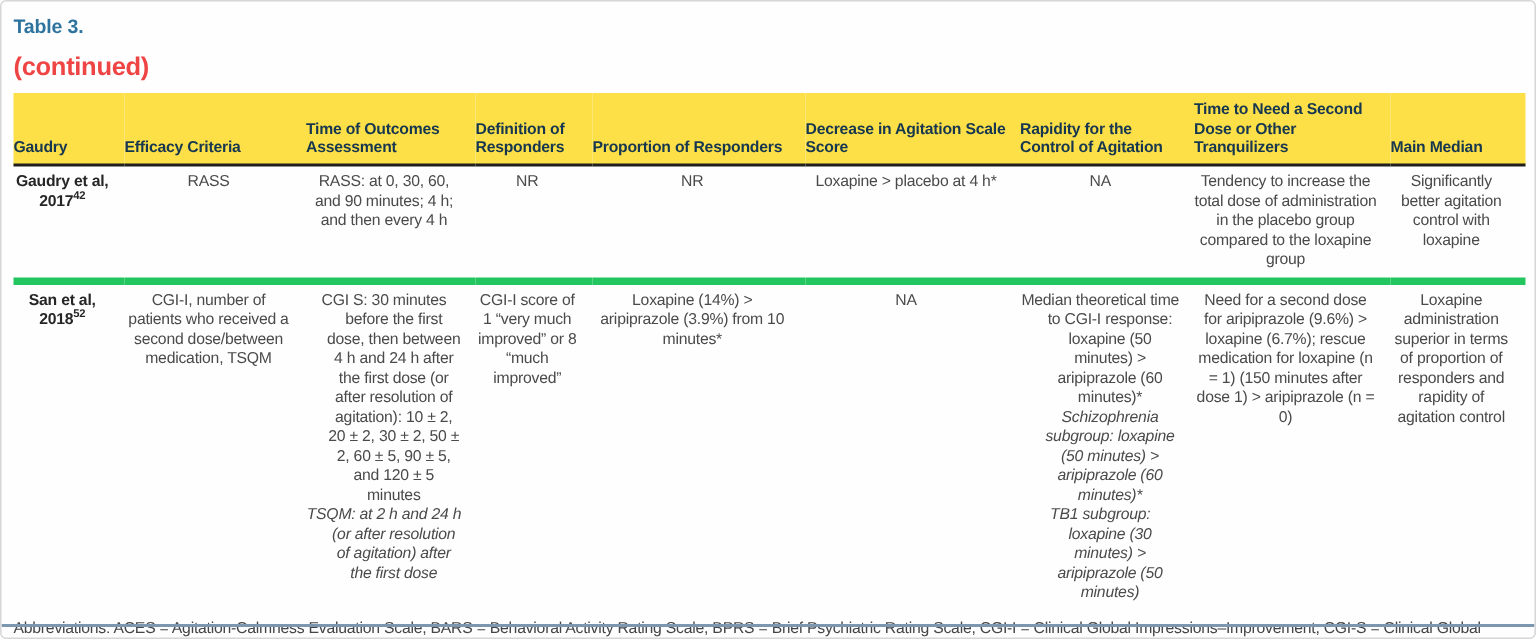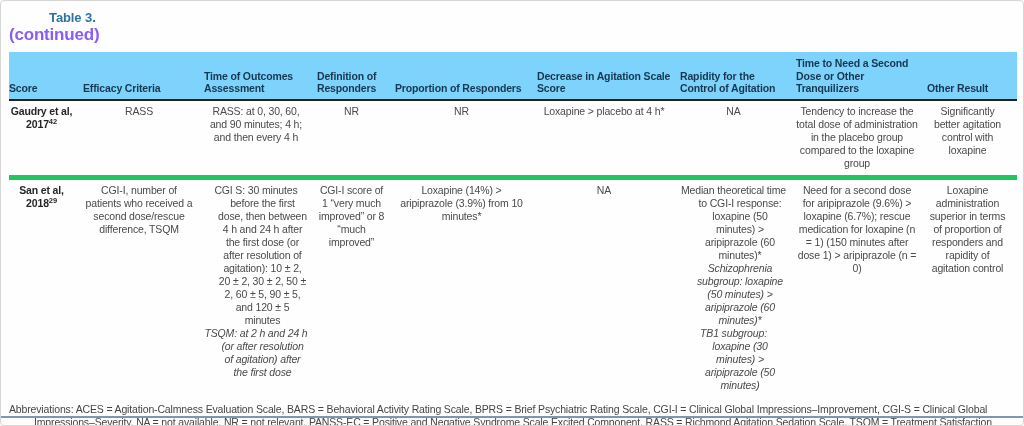--- a/index.html
+++ b/index.html
@@ -16,33 +16,32 @@
     background: #fefefe;
     border: 1px solid #d6d6d6;
     border-radius: 4px;
     overflow: hidden;
     position: relative;
   }
   .title-block { padding: 9px 8px 0 8px; }
   .table-label {
     color: #2d739e; font-size: 13px; font-weight: bold;
     letter-spacing: -0.1px;
-    margin-left: 40px;
   }
   .continued {
-    color: #8b5cf6; font-size: 17px; font-weight: bold;
-    margin-top: 0; letter-spacing: -0.2px;
+    color: #ef4444; font-size: 17px; font-weight: bold;
+    margin-top: 10px; letter-spacing: -0.2px;
   }
   table.results {
     table-layout: fixed; border-collapse: collapse;
     width: 1008px; margin: 7px 8px 0 8px;
     font-size: 10.5px; line-height: 13px; letter-spacing: -0.15px;
   }
   thead th {
-    background: #7dd3fc;
+    background: #fde047;
     color: #16374f;
     font-size: 10.5px; font-weight: bold; line-height: 12.5px;
     text-align: left; vertical-align: bottom;
     padding: 5px 8px 4px 0;
     border-bottom: 2px solid #1f1f1d;
     margin-top: 48px;
   }
   tbody td {
     vertical-align: top;
     padding: 4px 9px 5px 0;
@@ -83,29 +82,29 @@
         <col style="width:113px">
       <col style="width:78px">
         <col style="width:142px">
         <col style="width:143px">
       <col style="width:116px">
         <col style="width:131px">
         <col style="width:90px">
     </colgroup>
     <thead>
       <tr>
-        <th>Score</th>
+        <th>Gaudry</th>
         <th>Efficacy Criteria</th>
         <th>Time of Outcomes Assessment</th>
         <th>Definition of Responders</th>
         <th>Proportion of Responders</th>
         <th>Decrease in Agitation Scale Score</th>
         <th>Rapidity for the Control of Agitation</th>
         <th>Time to Need a Second Dose or Other Tranquilizers</th>
-        <th>Other Result</th>
+        <th>Main Median</th>
       </tr>
     </thead>
     <tbody>
       <tr class="row-1">
         <td class="study">
           <span class="study-name">Gaudry et al,</span><br>
           <span class="study-name">2017</span><sup class="ref">42</sup>
         </td>
         <td>RASS</td>
         <td>
@@ -116,23 +115,23 @@
         <td>Loxapine &gt; placebo at 4 h*</td>
         <td>
           <p class="cellp">NA</p>
         </td>
         <td>Tendency to increase the total dose of administration in the placebo group compared to the loxapine group</td>
         <td>Significantly better agitation control with loxapine</td>
       </tr>
       <tr class="row-2">
         <td class="study">
           <span class="study-name">San et al,</span><br>
-          <span class="study-name">2018</span><sup class="ref">29</sup>
+          <span class="study-name">2018</span><sup class="ref">52</sup>
         </td>
-        <td>CGI-I, number of patients who received a second dose/rescue difference, TSQM</td>
+        <td>CGI-I, number of patients who received a second dose/between medication, TSQM</td>
         <td>
           <p class="cellp hang">CGI S: 30 minutes before the first dose, then between 4 h and 24 h after the first dose (or after resolution of agitation): 10 ± 2, 20 ± 2, 30 ± 2, 50 ± 2, 60 ± 5, 90 ± 5, and 120 ± 5 minutes</p>
           <p class="cellp hang">TSQM: at 2 h and 24 h (or after resolution of agitation) after the first dose</p>
         </td>
         <td>CGI-I score of 1 “very much improved” or 8 “much improved”</td>
         <td>Loxapine (14%) &gt; aripiprazole (3.9%) from 10 minutes*</td>
         <td>NA</td>
         <td>
           <p class="cellp hang">Median theoretical time to CGI-I response: loxapine (50 minutes) &gt; aripiprazole (60 minutes)*</p>
           <p class="cellp indent">Schizophrenia subgroup: loxapine (50 minutes) &gt; aripiprazole (60 minutes)*</p>

